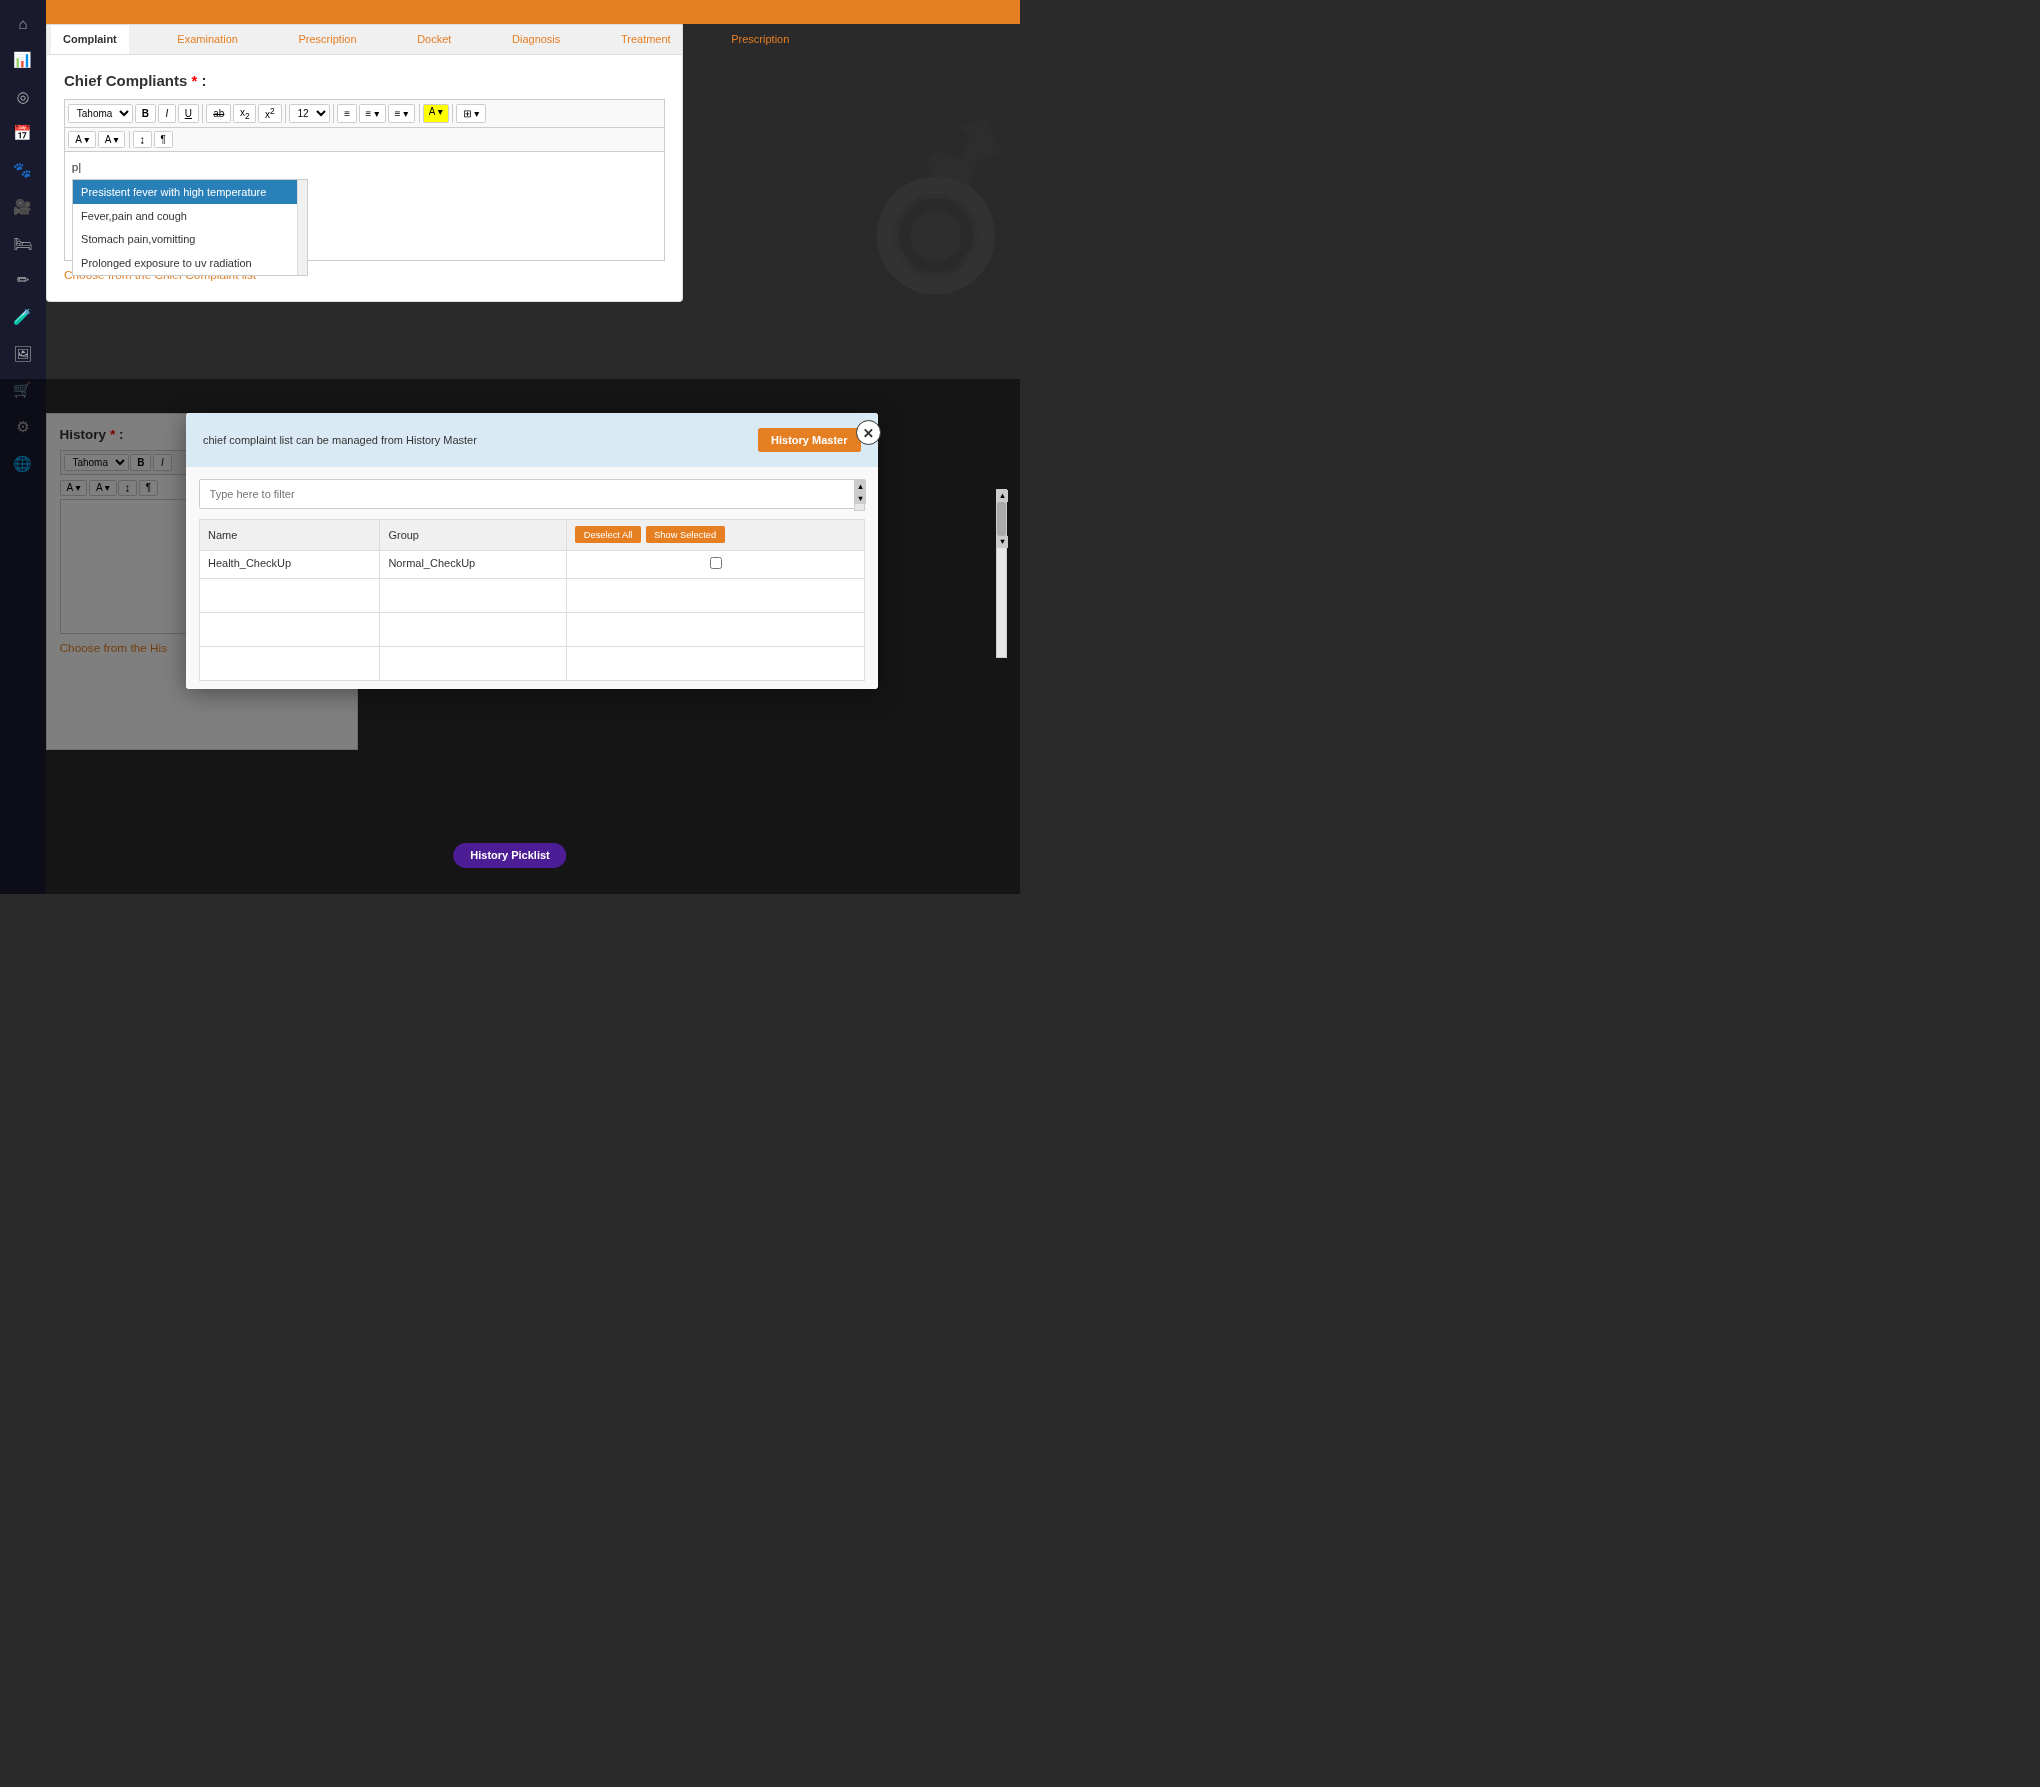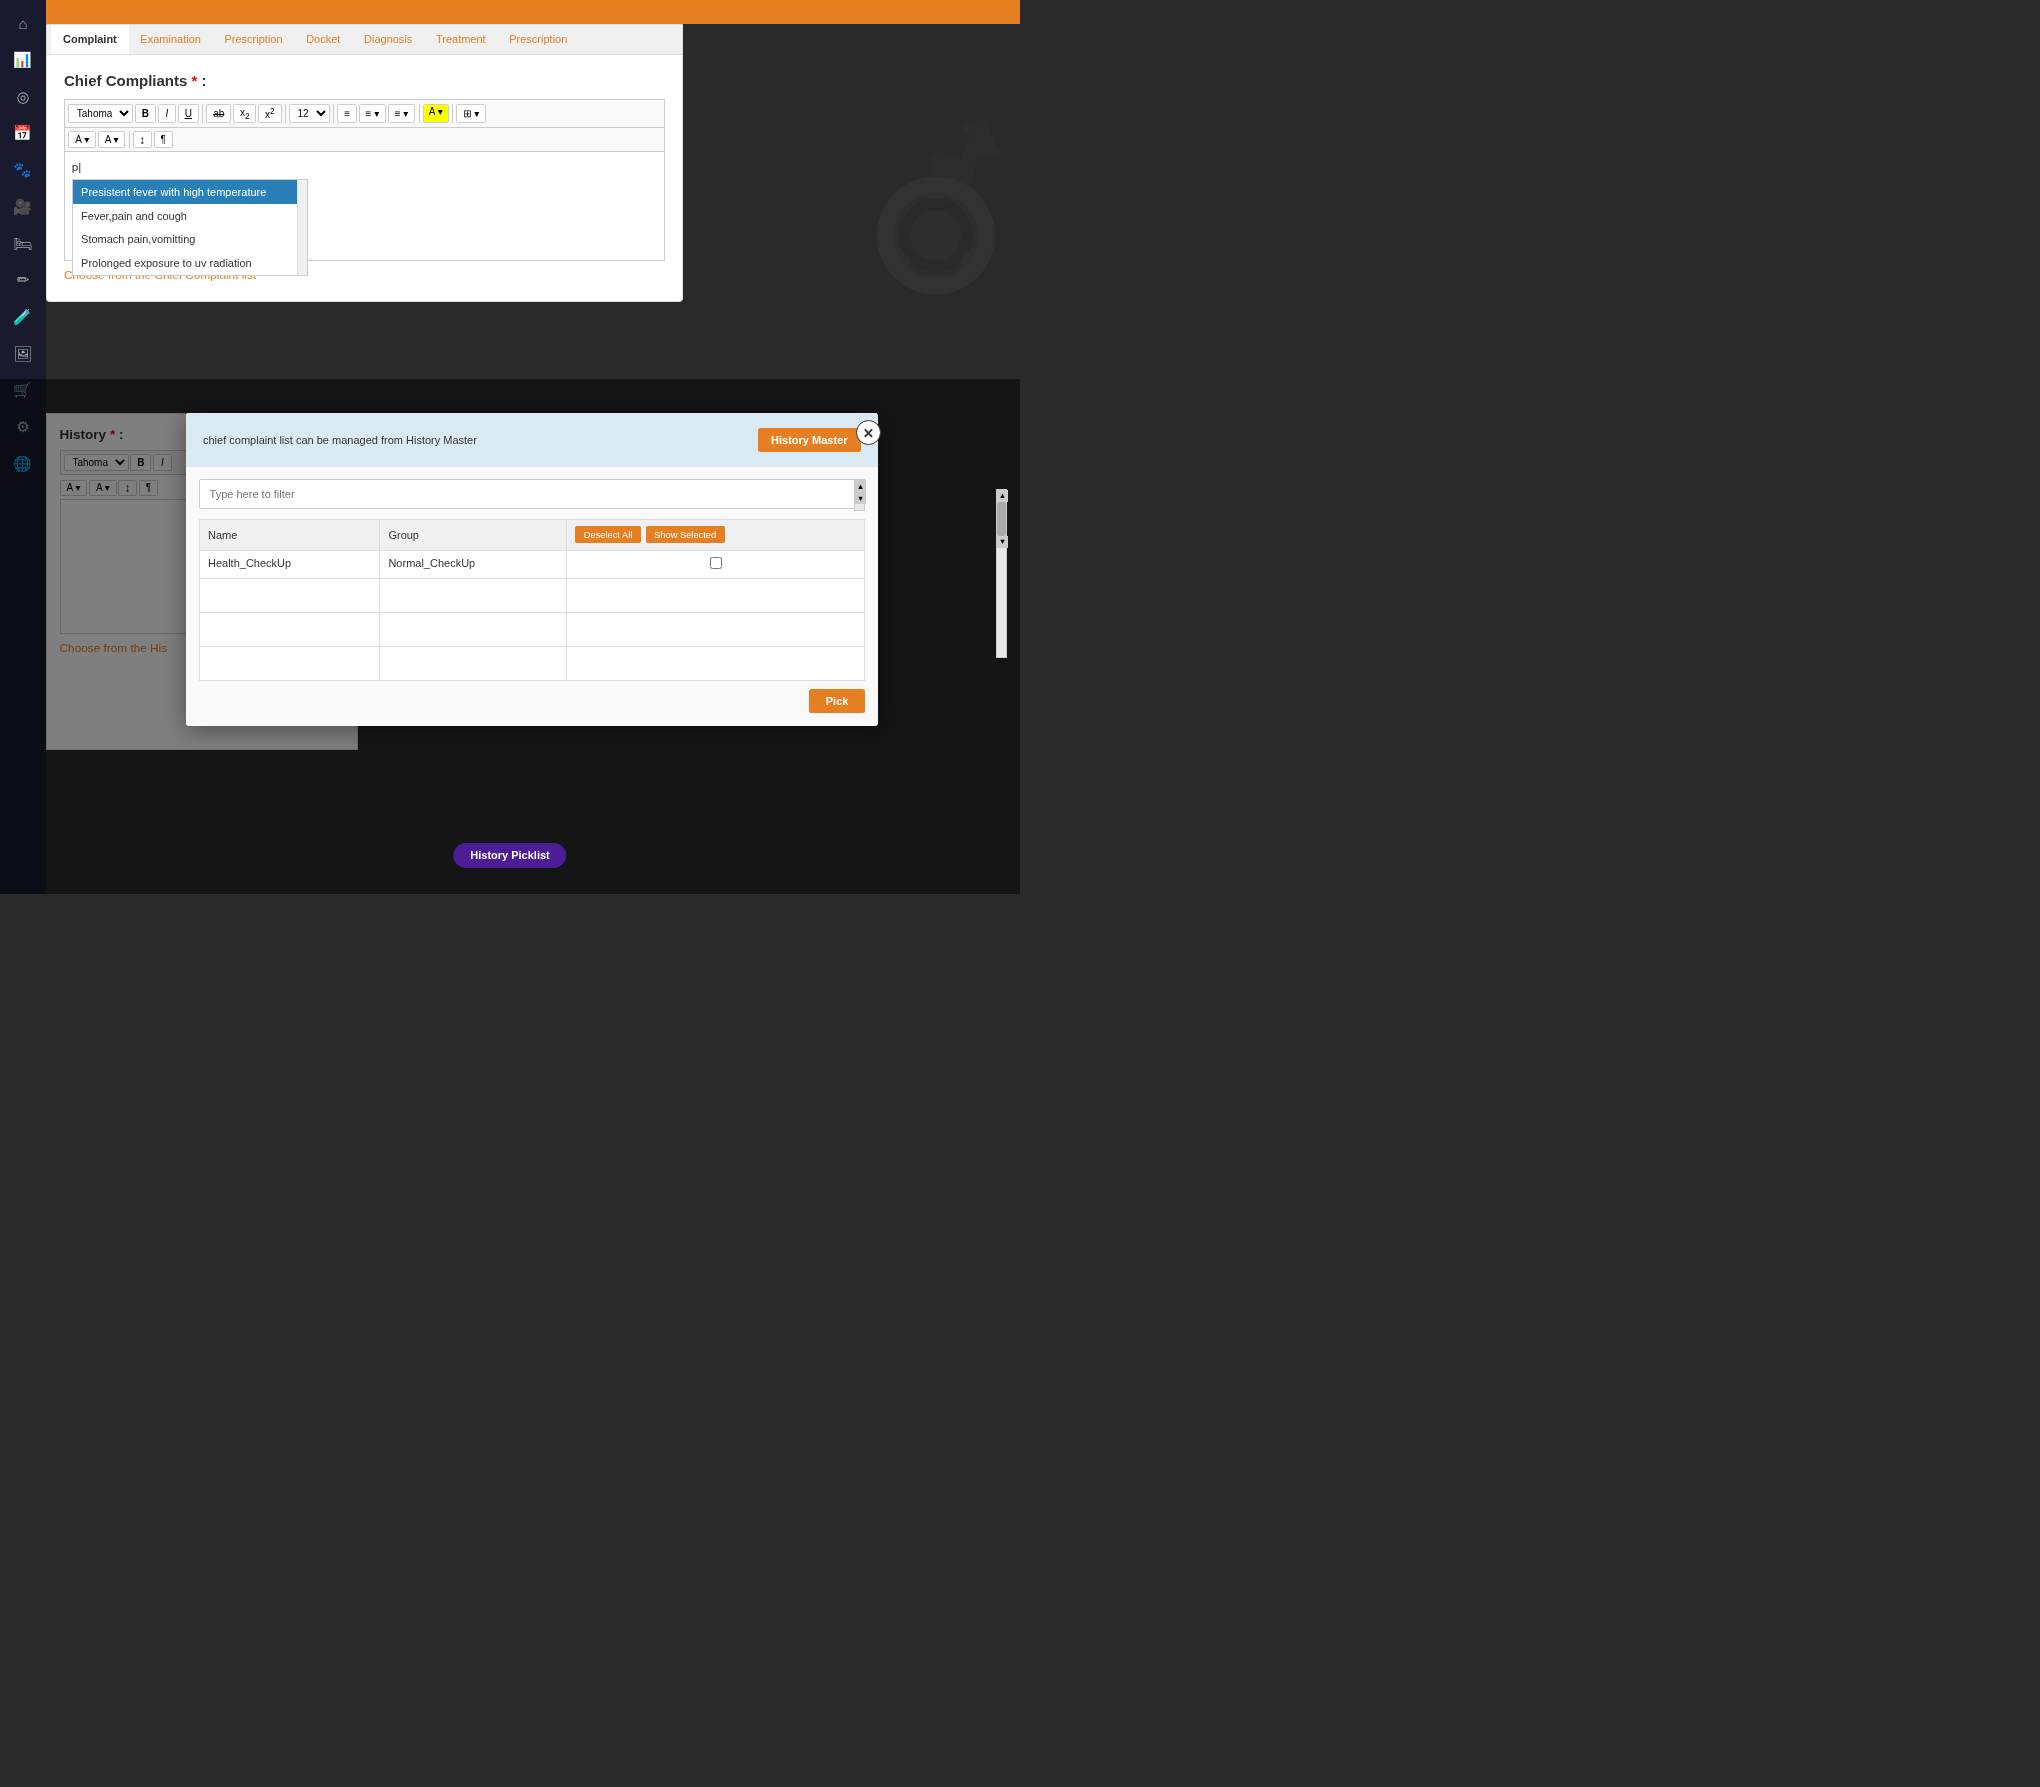--- a/index.html
+++ b/index.html
@@ -54,20 +54,21 @@
       border-radius: 0 0 3.4px 3.4px;
       z-index: 2;
     }
 
     
     .tab-bar {
       display: flex;
       background: #f0f0f0;
       border-bottom: 0.8px solid #ddd;
       padding: 0 4.2px;
+      gap: 37px;
     }
     .tab {
       padding: 8.4px 11.8px;
       font-size: 11px;
       cursor: pointer;
       color: #e67e22;
       border-bottom: 1.7px solid transparent;
       white-space: nowrap;
     }
     .tab.active {
@@ -624,23 +625,20 @@
             <td>&nbsp;</td>
         </tr>
         <tr>
           <td style="height:34px;">&nbsp;</td>
             <td>&nbsp;</td>
             <td>&nbsp;</td>
         </tr>
       </tbody>
     </table>
 
-    <div class="pick-row">
-      <button class="pick-btn">Pick</button>
-    </div>
   </div>
 </div>
 
 <div class="modal-scrollbar">
   <div class="scroll-arrow">▲</div>
   <div class="modal-scrollbar-thumb"></div>
   <div class="scroll-arrow" style="margin-top:auto;">▼</div>
 </div>
 
 <div class="footer-bar">

